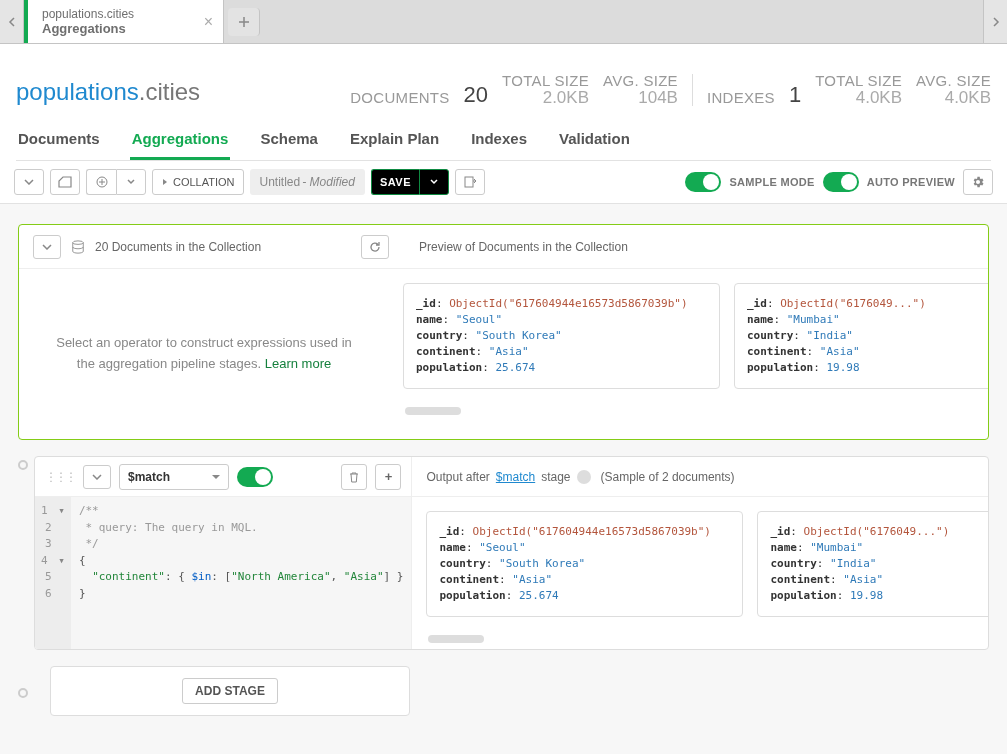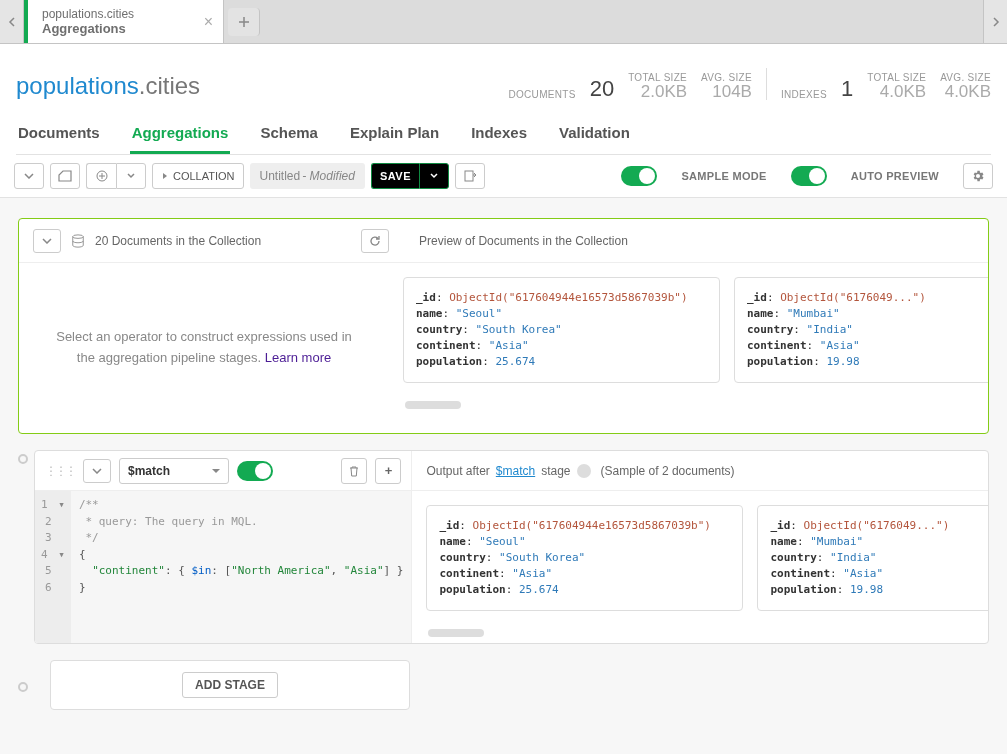--- a/index.html
+++ b/index.html
@@ -75,21 +75,21 @@
   .coll-name { font-size: 24px; font-weight: 400; }
   .ns-db { color: #1F89CF; }
   .ns-coll { color: #777; }
   .coll-stats {
     margin-left: auto;
     display: flex;
     align-items: flex-end;
     gap: 14px;
   }
   .stat { text-align: right; }
-  .stat-label { font-size: 10px; color: #999; letter-spacing: 0.3px; margin-top: 12px; }
+  .stat-label { font-size: 15px; color: #999; letter-spacing: 0.3px; margin-top: 12px; }
   .stat-value { font-size: 22px; color: #444; font-weight: 300; line-height: 1; }
   .stat-small .stat-value { font-size: 17px; color: #aaa; font-weight: 400; }
   .stat-sep { width: 1px; background: #ddd; height: 32px; }
 
   
   .nav {
     display: flex;
     gap: 28px;
     margin-top: 18px;
     border-bottom: 1px solid #e2e2e2;
@@ -141,21 +141,21 @@
     border-radius: 3px;
   }
   .tb-text .italic { font-style: italic; margin-left: 2px;}
   .save-btn {
     background: #000000;
     border-color: #0f8a42;
     color: #fff;
     font-weight: 700;
     letter-spacing: 0.5px;
   }
-  .toolbar-right { margin-left: auto; display: flex; align-items: center; gap: 24px; }
+  .toolbar-right { margin-left: auto; display: flex; align-items: center; gap: 8px; }
   .toggle {
     width: 36px; height: 20px; border-radius: 10px; background: #13aa52;
     position: relative; cursor: pointer;
   }
   .toggle .knob {
     width: 16px; height: 16px; border-radius: 50%;
     background: #fff; position: absolute; top: 2px; right: 2px;
   }
   .toggle-label { font-size: 11px; color: #777; font-weight: 600; letter-spacing: 0.3px; }
 
@@ -192,21 +192,21 @@
     flex: 0 0 370px;
     display: flex;
     align-items: center;
     justify-content: center;
     padding: 30px;
     text-align: center;
     color: #888;
     font-size: 13px;
     line-height: 1.6;
   }
-  .source-left a { color: #4c1d95; text-decoration: none; }
+  .source-left a { color: #15803d; text-decoration: none; }
 
   .docs-row {
     flex: 1;
     display: flex;
     gap: 14px;
     padding: 14px 14px 6px 14px;
     overflow: hidden;
     flex-direction: column;
   }
   .doc-cards-wrap { display: flex; gap: 14px; }

